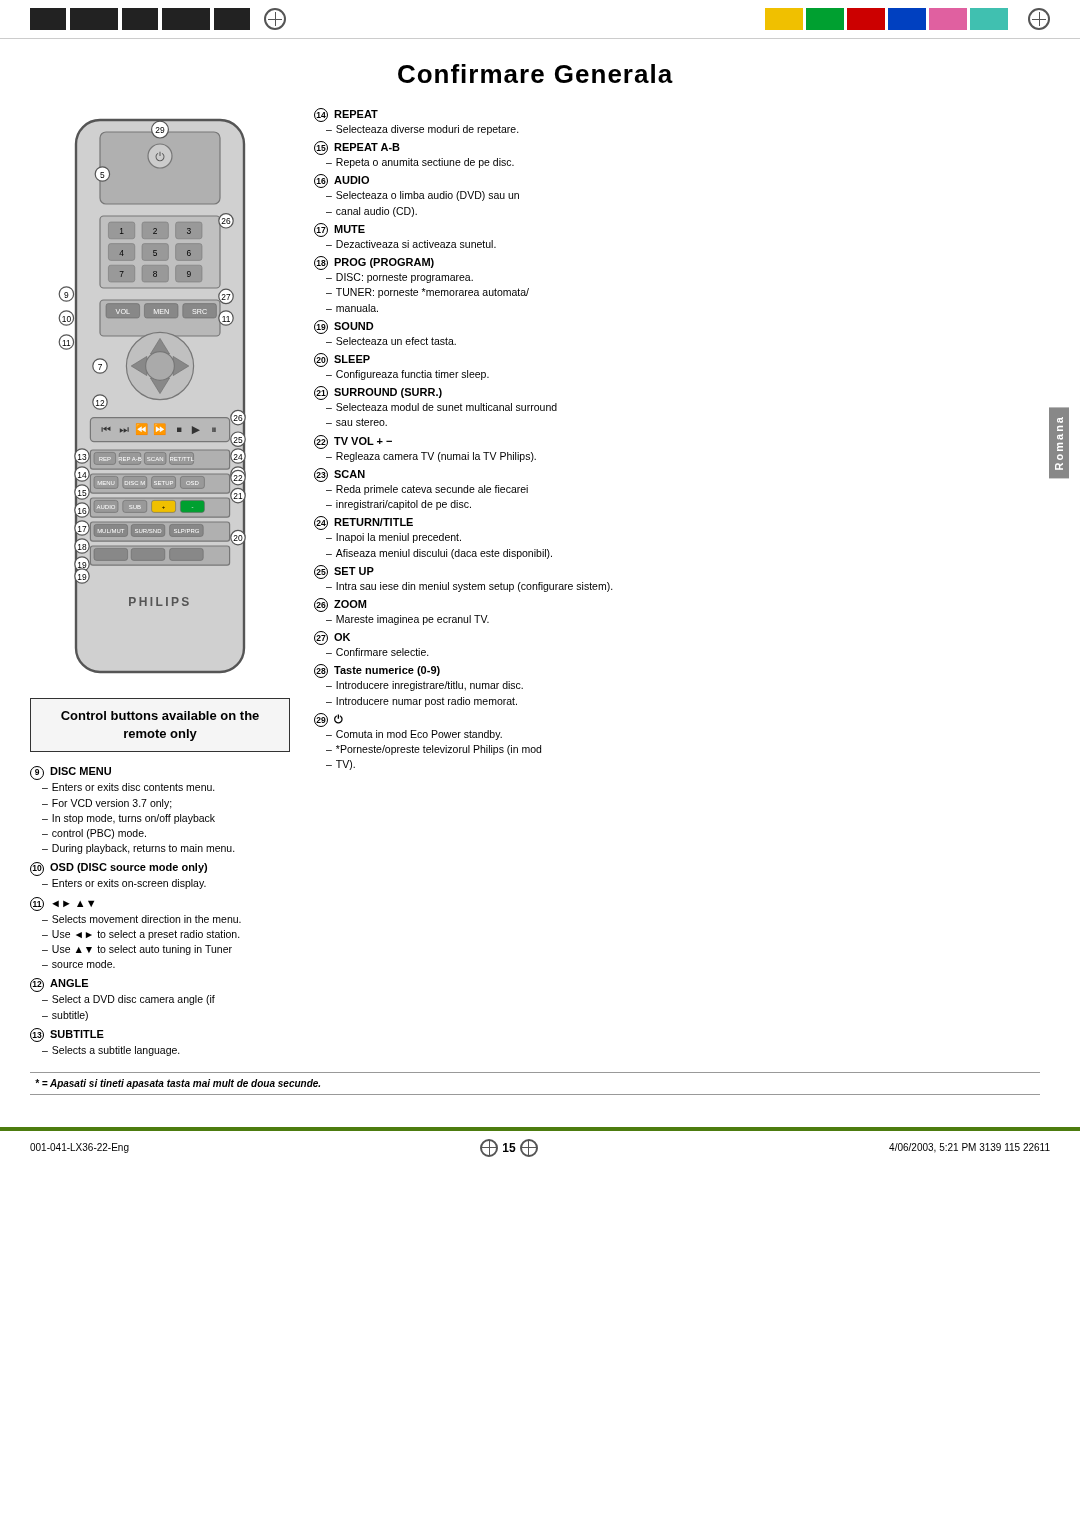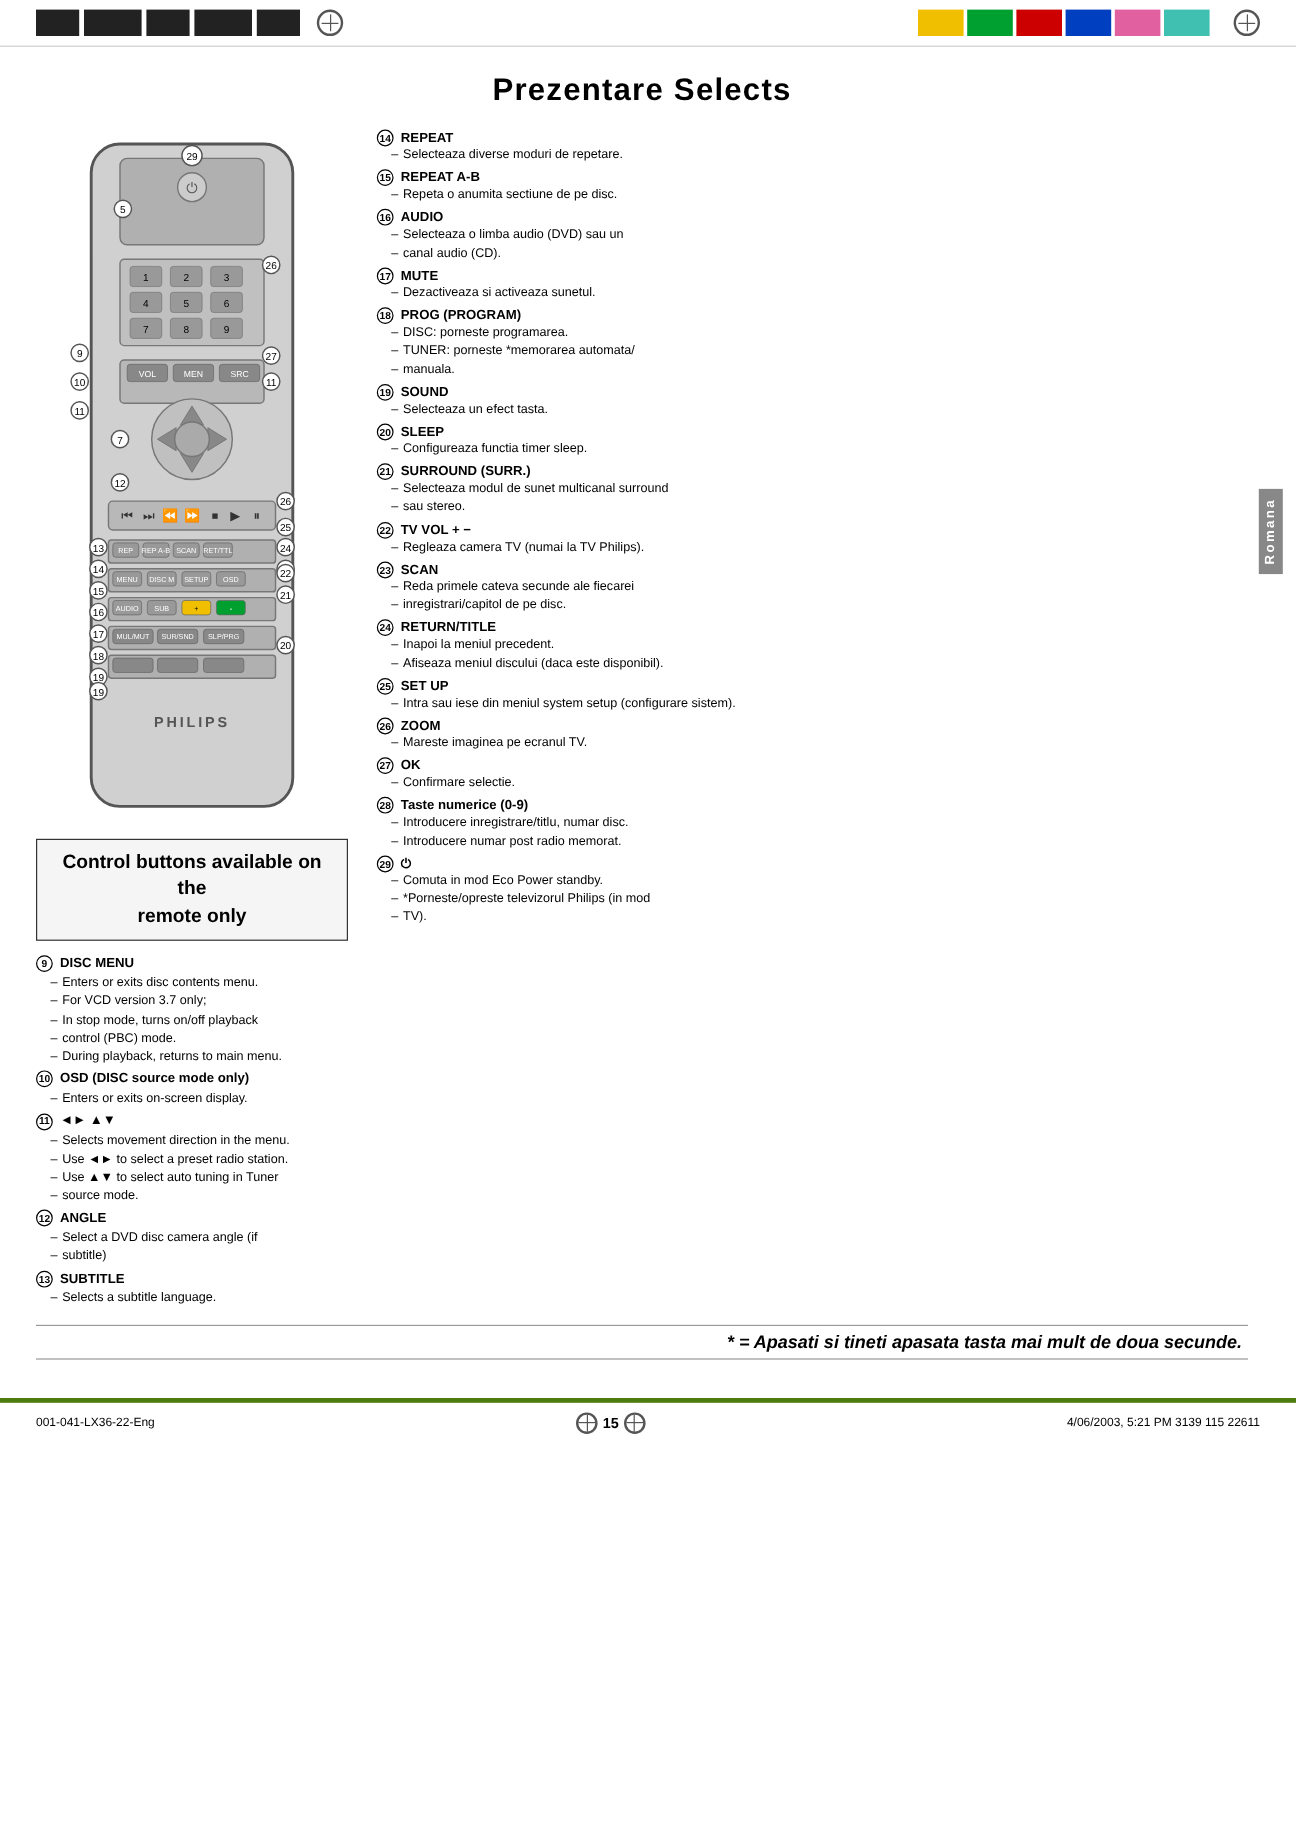--- a/index.html
+++ b/index.html
@@ -98,21 +98,21 @@
     .remote-container {
       width: 240px;
       margin: 0 auto;
     }
 
     
     .info-box {
       border: 1px solid #333;
       padding: 8px 10px;
       background: #f5f5f5;
-      font-size: 16px;
+      font-size: 13px;
       font-weight: bold;
       text-align: center;
       line-height: 1.4;
     }
 
     
     .right-col {
       flex: 1;
       display: flex;
       flex-direction: column;
@@ -165,25 +165,25 @@
     .dash { flex-shrink: 0; }
 
     
     .left-descs {
       font-size: 10.5px;
       line-height: 1.45;
     }
 
     
     .footer-note {
-      text-align: right;
+      text-align: left;
       border-top: 1px solid #999;
       border-bottom: 1px solid #999;
       padding: 5px;
-      font-size: 15px;
+      font-size: 10px;
       font-style: italic;
       font-weight: bold;
       margin-top: 10px;
     }
 
     
     .page-footer {
       display: flex;
       justify-content: space-between;
       align-items: center;
@@ -237,21 +237,21 @@
     <div class="cb cb-blue"></div>
     <div class="cb cb-pink"></div>
     <div class="cb cb-teal"></div>
   </div>
   <div style="width:20px"></div>
   <div class="crosshair"></div>
 </div>
 
 <div class="page-content">
 
-  <div class="page-title">Prezentare Selects</div>
+  <div class="page-title">Confirmare Generala</div>
 
   <div class="main-layout">
 
     <div class="left-col">
 
       <div class="remote-container">
         <svg class="remote-svg" viewBox="0 0 200 480" xmlns="http://www.w3.org/2000/svg">
 
           <rect x="30" y="10" width="140" height="460" rx="20" ry="20" fill="#d0d0d0" stroke="#555" stroke-width="2"></rect>
 

